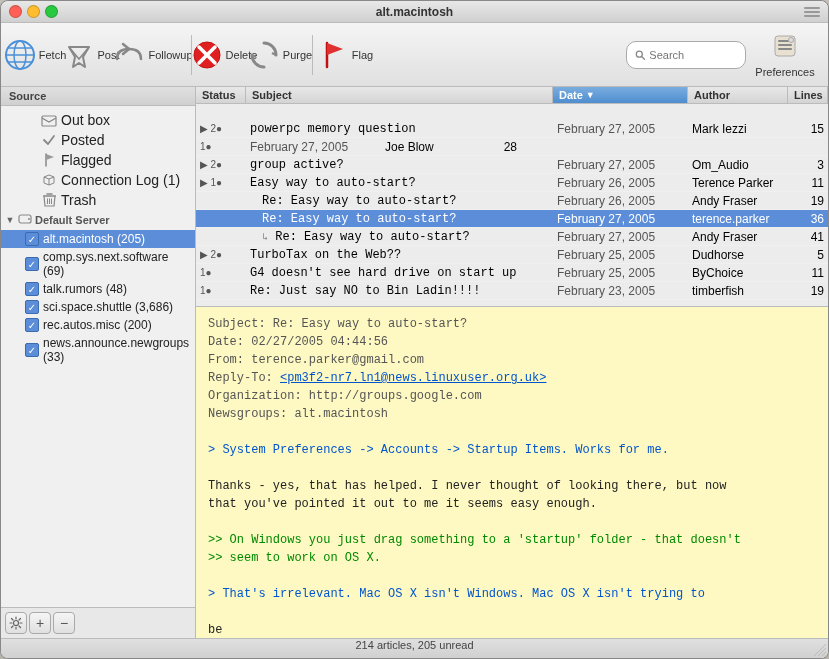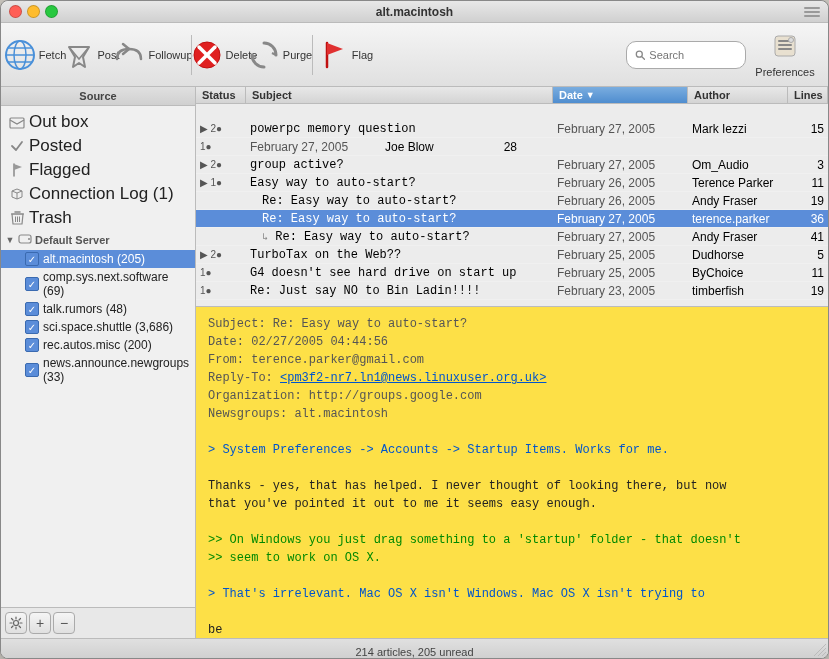--- a/index.html
+++ b/index.html
@@ -168,38 +168,37 @@
       flex-direction: column;
       flex-shrink: 0;
     }
 
     .sidebar-header {
       background: linear-gradient(to bottom, #e0e0e0, #d0d0d0);
       padding: 3px 8px;
       font-size: 11px;
       font-weight: bold;
       color: #444;
-      text-align: center;
       border-bottom: 1px solid #bbb;
     }
 
     .sidebar-content {
       flex: 1;
       overflow-y: auto;
       padding: 4px 0;
     }
 
     .sidebar-item {
       display: flex;
-      align-items: center;
       padding: 2px 4px 2px 8px;
       cursor: pointer;
-      font-size: 17px;
+      font-size: 14px;
       color: #222;
       gap: 4px;
+      margin-left: 32px;
     }
 
     .sidebar-item .item-icon {
       width: 16px;
       height: 16px;
       flex-shrink: 0;
       display: flex;
       align-items: center;
       justify-content: center;
     }
@@ -386,21 +385,21 @@
       text-align: right;
     }
 
     .thread-indent {
       padding-left: 16px;
     }
 
     
     .message-preview {
       flex: 1;
-      background: #fde047;
+      background: #fef9c3;
       overflow: hidden;
       display: flex;
       flex-direction: column;
       position: relative;
     }
 
     .preview-content {
       flex: 1;
       overflow-y: scroll;
       padding: 8px 12px;
@@ -425,21 +424,21 @@
 
     .preview-quoted2 {
       color: #008800;
     }
 
     
     .statusbar {
       background: linear-gradient(to bottom, #e0e0e0, #d0d0d0);
       height: 20px;
       display: flex;
-      align-items: flex-end;
+      align-items: flex-start;
       justify-content: center;
       border-top: 1px solid #bbb;
       font-size: 11px;
       color: #444;
       flex-shrink: 0;
       position: relative;
     }
 
     .resize-grip {
       position: absolute;

